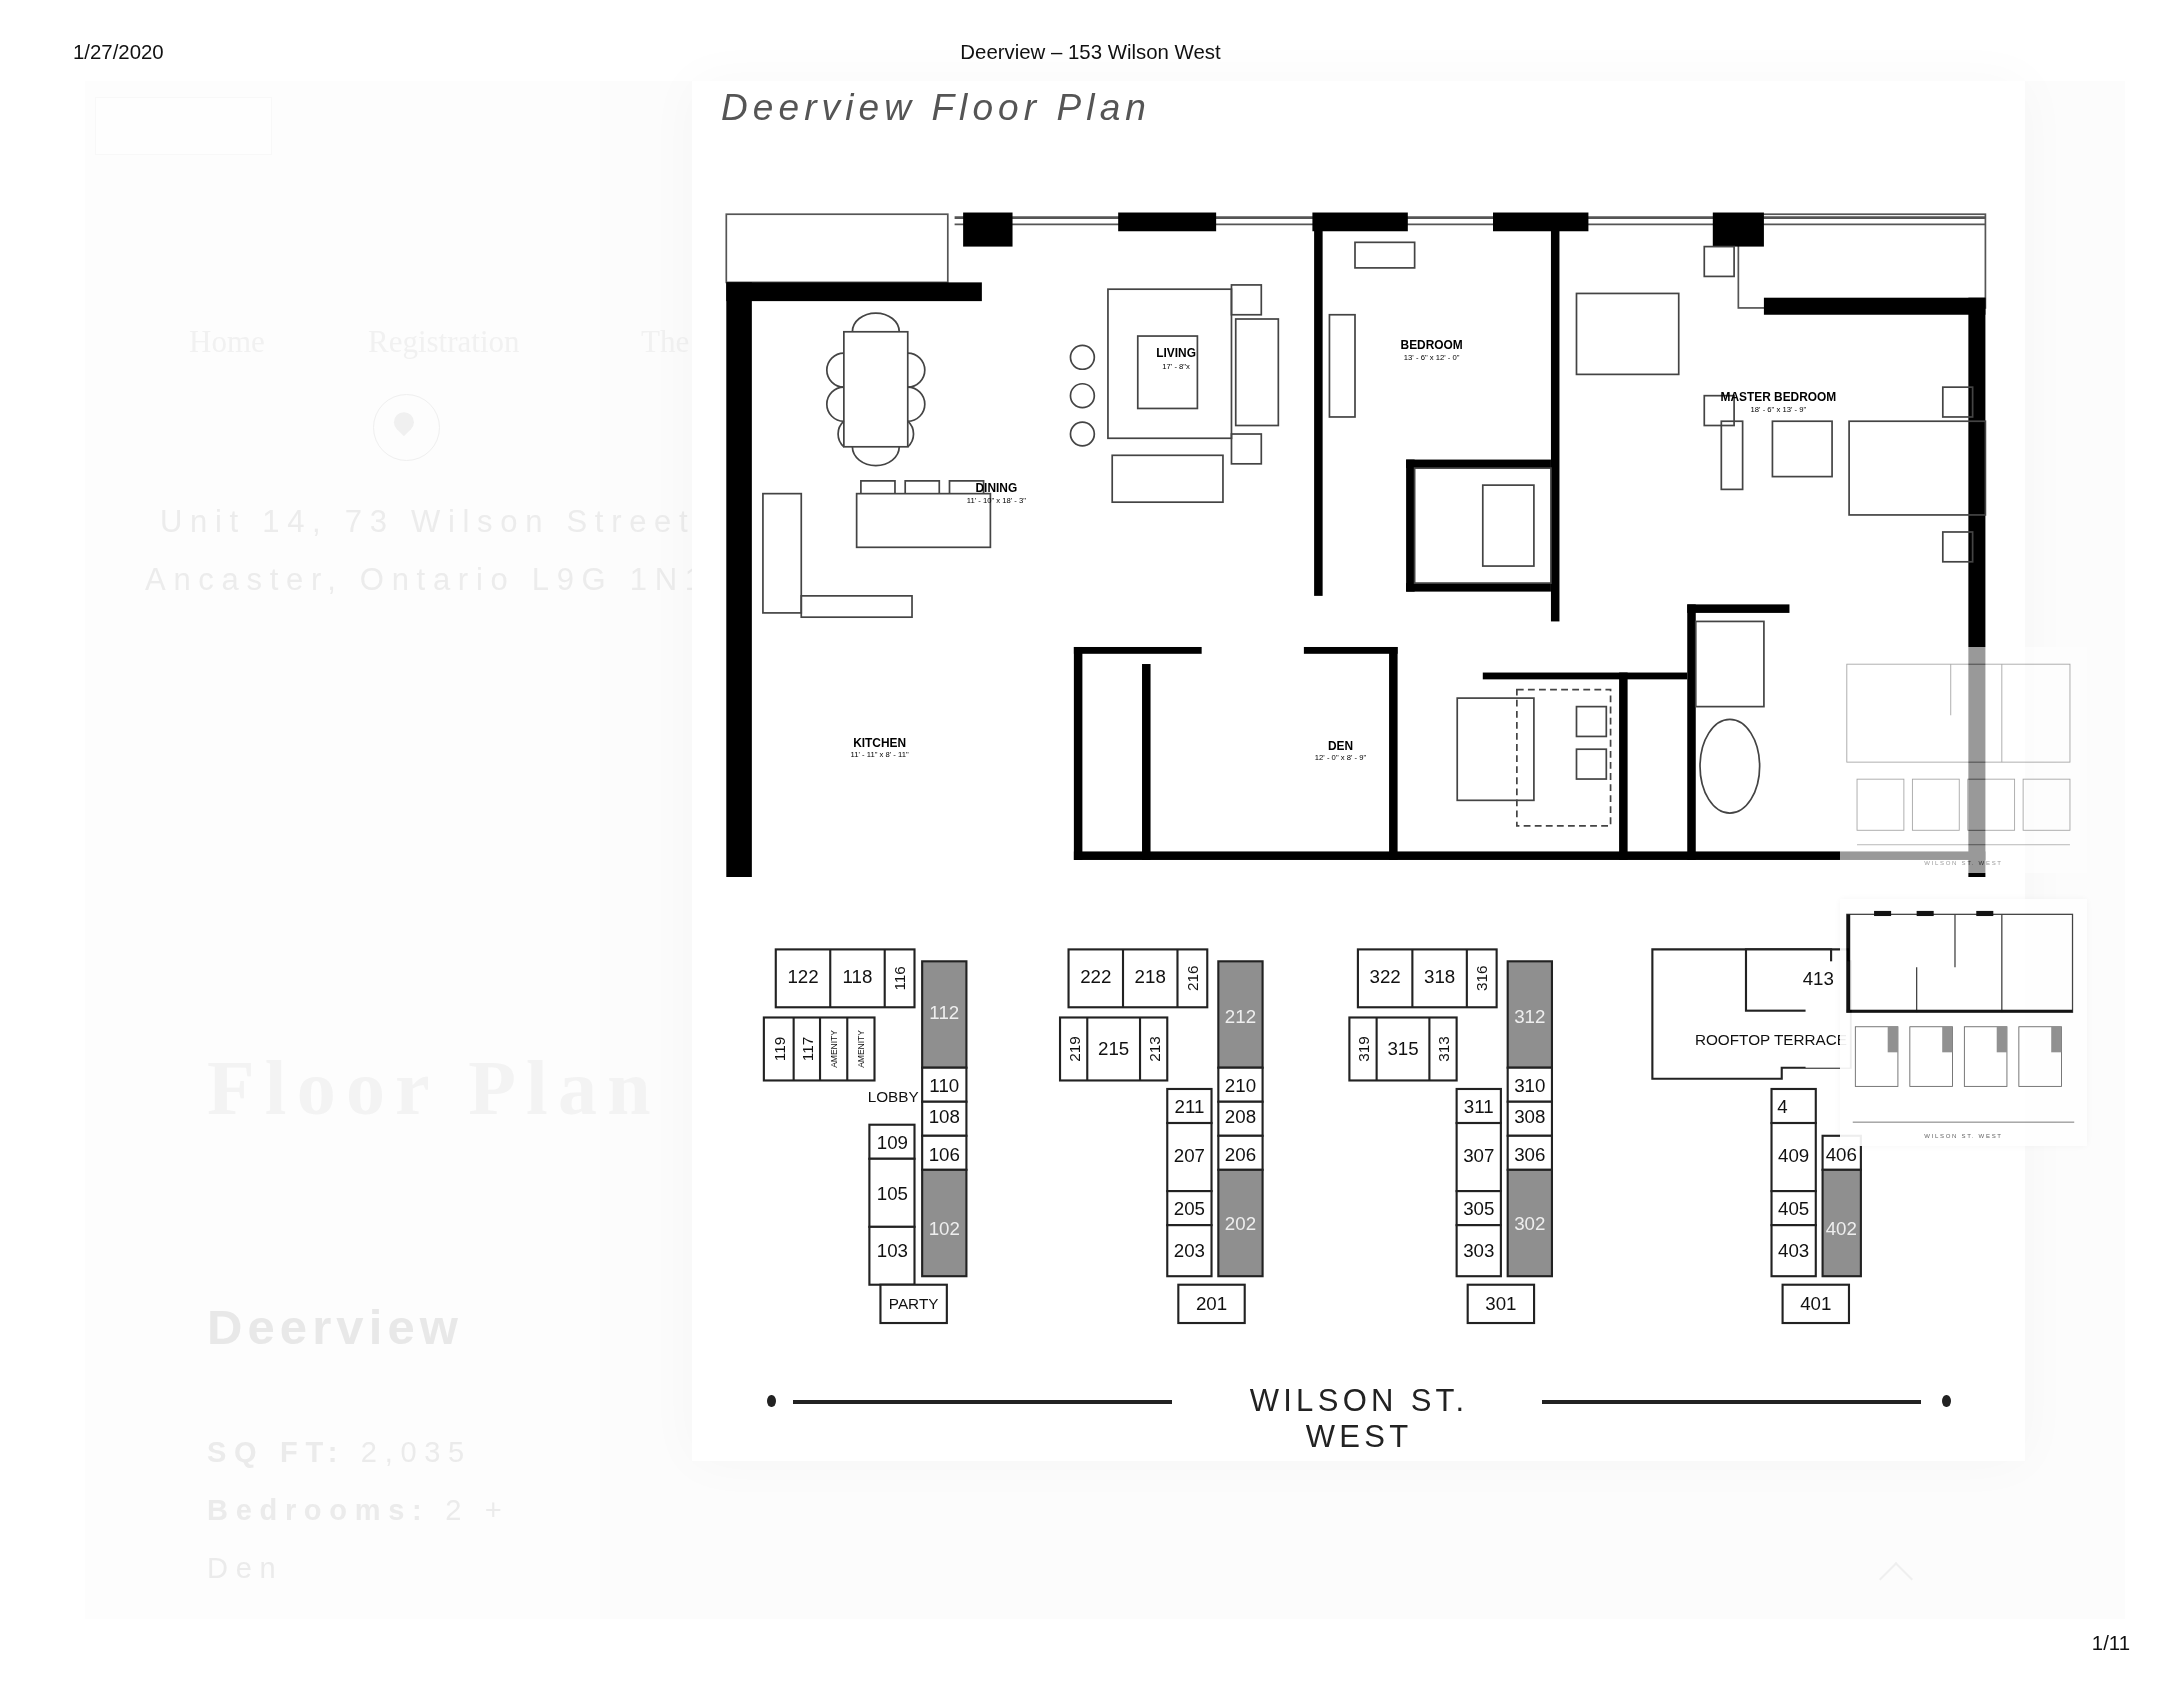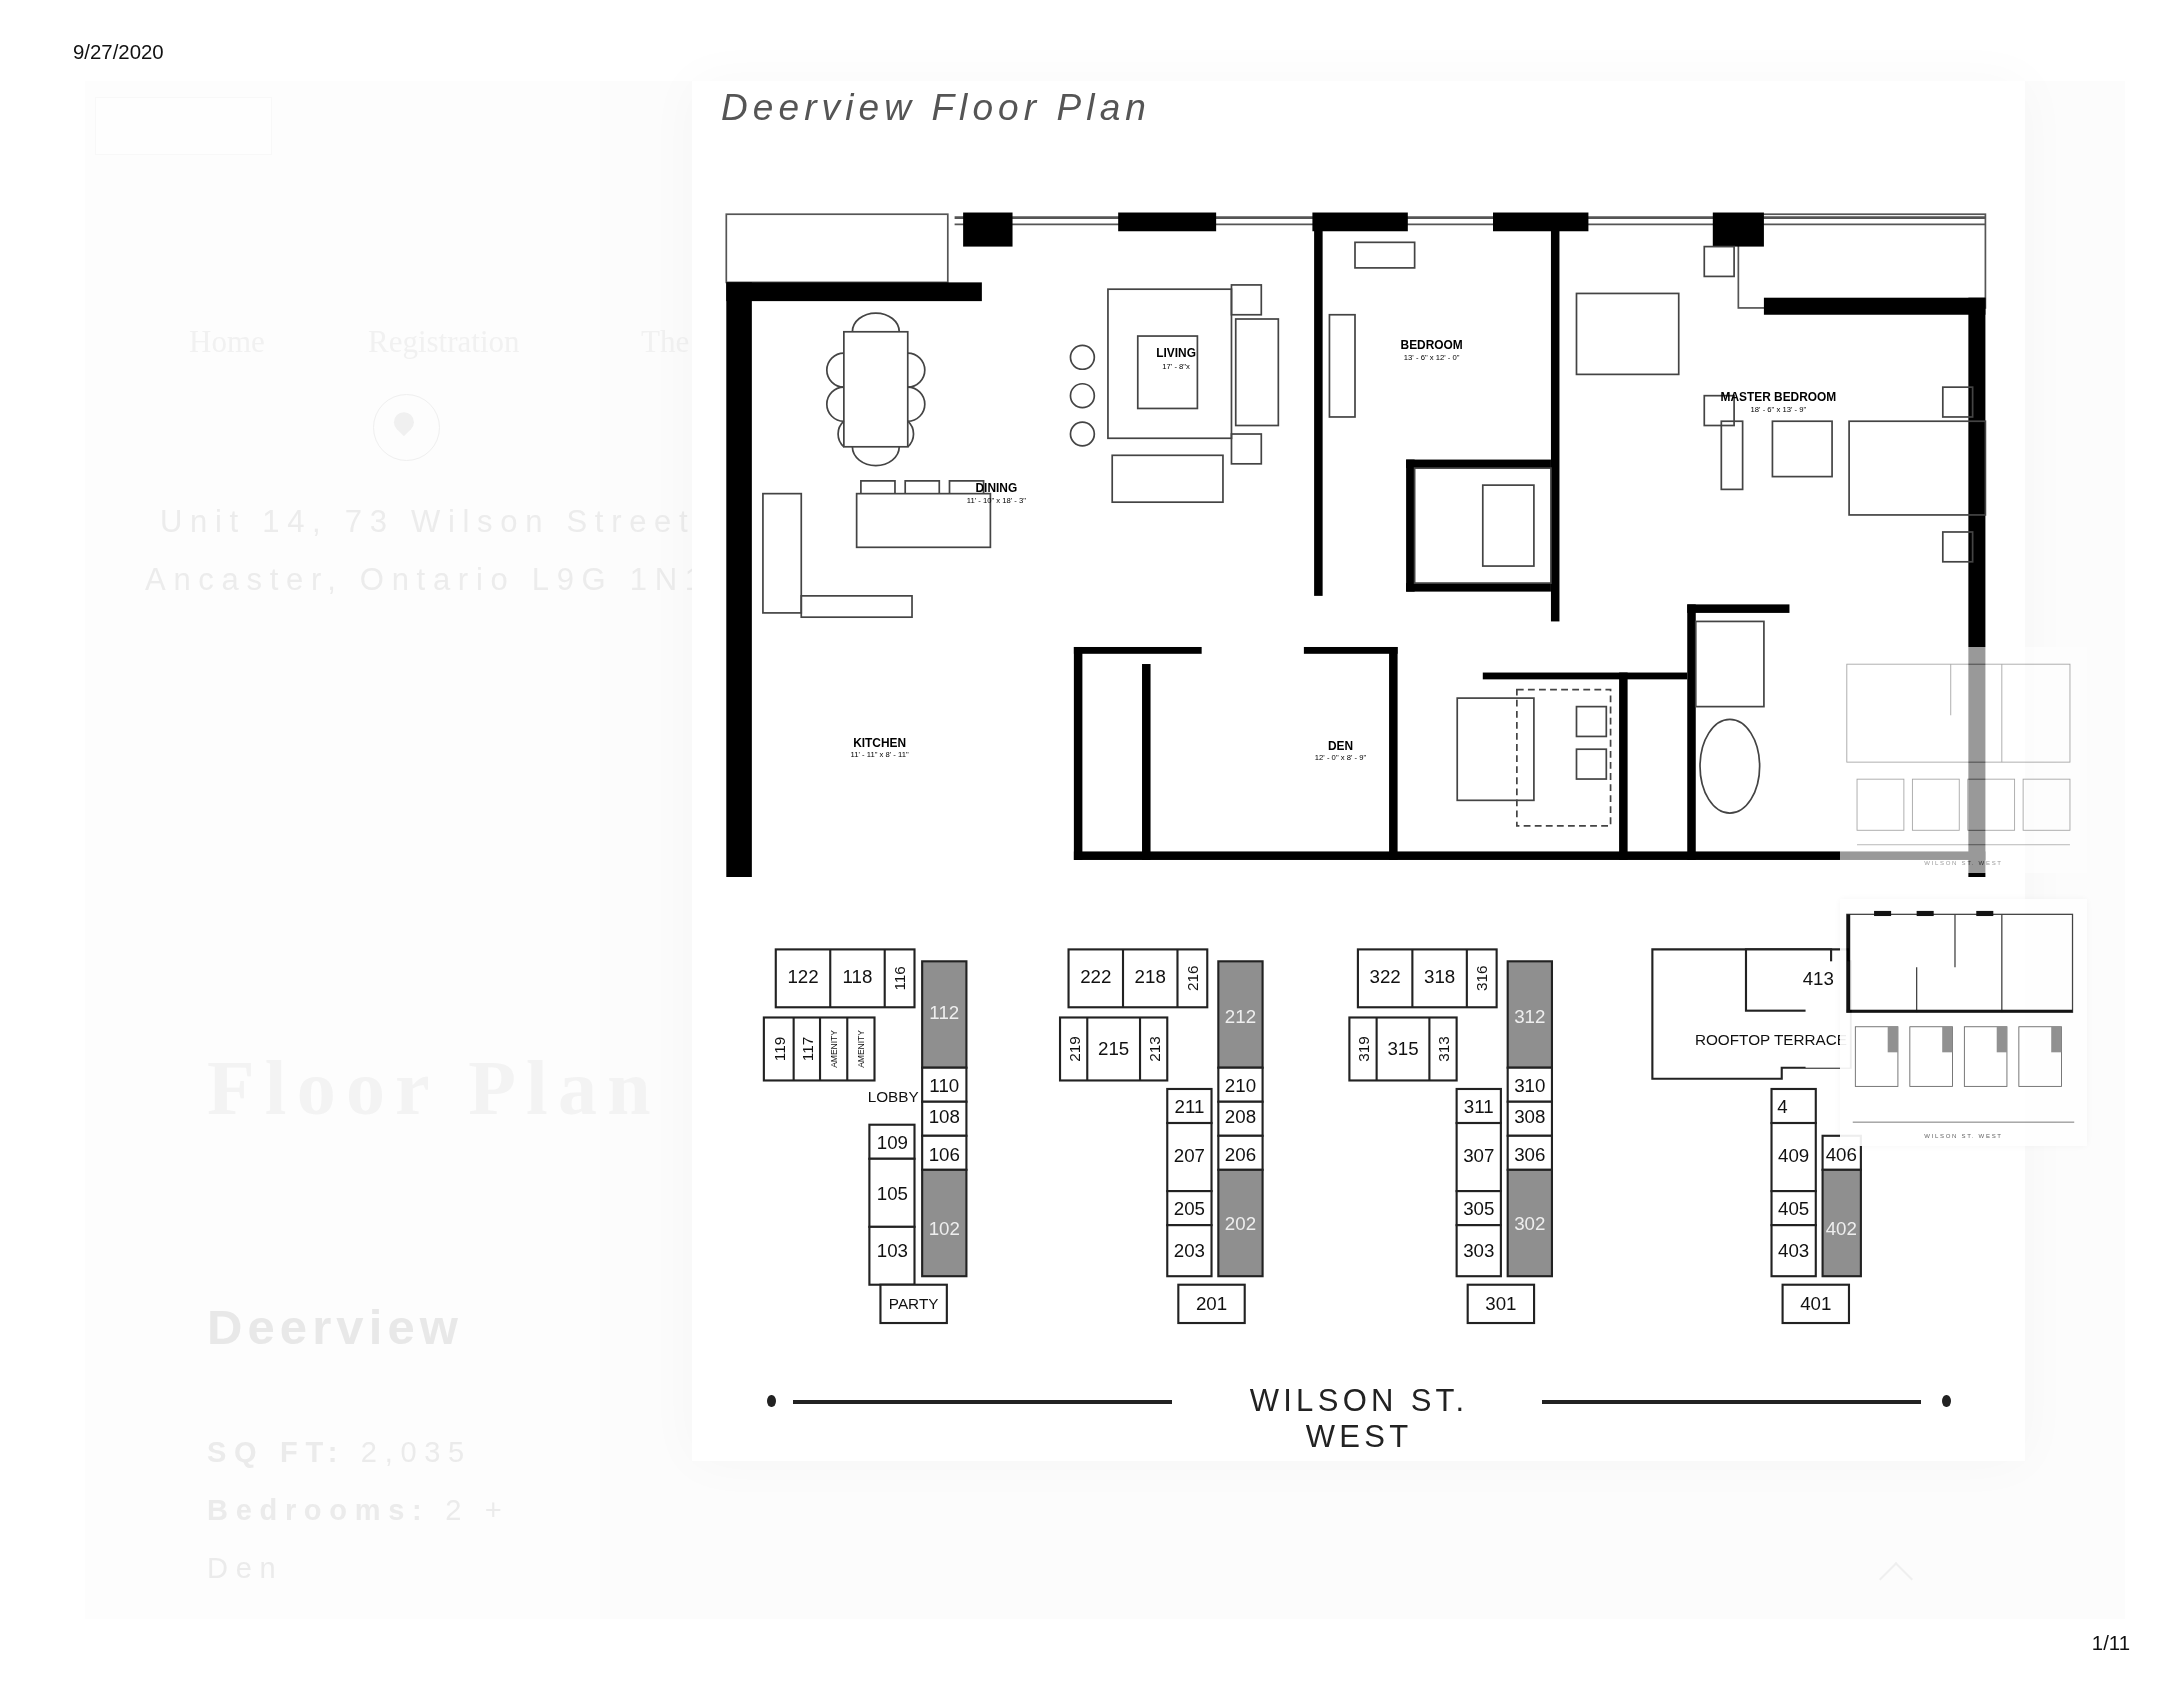--- a/index.html
+++ b/index.html
@@ -40,21 +40,22 @@
   
   .thumb { position:absolute; background:#fff; opacity:0.92; overflow:hidden; }
   .thumb-1 { left:1840px; top:647px; width:247px; height:226px; opacity:0.6; }
   .thumb-2 { left:1840px; top:899px; width:247px; height:247px; box-shadow:0 0 8.5px rgba(0,0,0,0.05); }
   .thumb-label { position:absolute; bottom:6.8px; left:0; width:100%; text-align:center; font-size:6px; letter-spacing:1.7px; color:#555; }
 </style>
 </head>
 <body>
 
 <div class="print-header">
-  <span class="print-date">9/27/2020</span>
+  <span class="print-date">1/27/2020</span>
+  <span class="print-title">Deerview – 153 Wilson West</span>
 </div>
 
 <div class="bg-site"></div>
 <div class="bg-left"></div>
 <div class="bg-logo"></div>
 <div class="bg-nav">
   <span style="left:189px">Home</span>
   <span style="left:368px">Registration</span>
   <span style="left:641px">The</span>
 </div>

